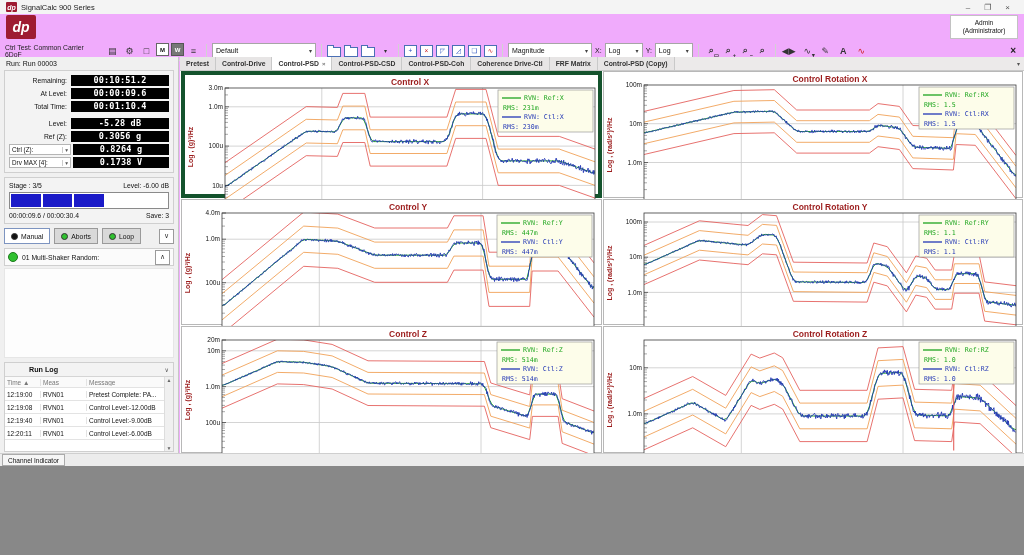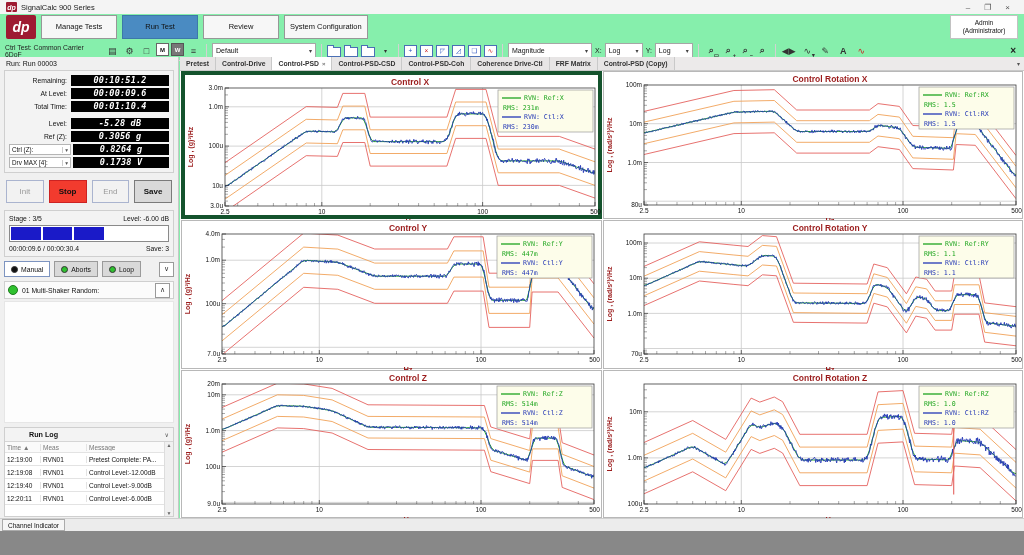--- a/index.html
+++ b/index.html
@@ -1,16 +1,16 @@
 <!DOCTYPE html>
 <html><head>
 <meta charset="utf-8">
 <style>
   html,body{margin:0;padding:0;background:#888;}
-  .app{position:relative;width:1024px;height:531px;background:#86efac;overflow:hidden;
+  .app{position:relative;width:1024px;height:466px;background:#f0abfc;overflow:hidden;
        font-family:"Liberation Sans",sans-serif;color:#111;-webkit-font-smoothing:antialiased;}
   
   .titlebar{height:14px;display:flex;align-items:center;gap:4px;padding:0 6px;background:#f4f4f4;}
   .dp-mini{width:11px;height:10px;background:#9e1b32;color:#fff;font-weight:bold;font-style:italic;
            font-size:7px;display:flex;align-items:center;justify-content:center;border-radius:1px;}
   .tb-title{font-size:7.5px;color:#222;}
   .winbtns{margin-left:auto;display:flex;gap:14px;color:#555;font-size:8px;padding-right:8px;}
   .winbtns span{cursor:default;}
   
   .ribbon{height:24px;display:flex;align-items:stretch;gap:5px;padding:1px 6px 2px 6px;}
@@ -46,21 +46,21 @@
              border-right:1px solid #c6c6c6;display:flex;flex-direction:column;padding:2px 4px 2px 4px;box-sizing:border-box;}
   .runlabel{font-size:7px;margin:1px 0 3px 2px;}
   .group{border:1px solid #cfcfcf;background:#f3f3f3;padding:4px 4px;margin-bottom:4px;}
   .trow{display:flex;align-items:center;height:11px;margin-bottom:2px;}
   .trow:last-child{margin-bottom:0;}
   .tlabel{width:62px;text-align:right;padding-right:4px;font-size:6.8px;flex-shrink:0;box-sizing:border-box;}
   .tcombo{width:62px;height:11px;border:1px solid #b5b5b5;background:#fff;display:flex;align-items:center;
           justify-content:space-between;font-size:6.3px;padding:0 2px;box-sizing:border-box;margin-right:2px;flex-shrink:0;}
   .tcombo .caret{font-size:5.5px;color:#555;border-left:1px solid #ccc;padding-left:2px;}
   .lcd{flex:1;height:11px;background:#000;color:#fff;font-family:"DejaVu Sans Mono",monospace;
-       font-weight:bold;font-size:8.5px;line-height:11px;text-align:center;letter-spacing:0.2px;font-style:italic;}
+       font-weight:bold;font-size:8.5px;line-height:11px;text-align:center;letter-spacing:0.2px;}
   .gap6{height:6px;}
   .btnrow{display:flex;gap:5px;padding:3px 2px;margin-bottom:4px;}
   .cbtn{height:21px;width:36px;font-size:8px;display:flex;align-items:center;justify-content:center;
         background:#f2f2f2;border:1px solid #aab4cf;font-weight:bold;}
   .cbtn.disabled{color:#9a9a9a;font-weight:normal;}
   .cbtn.stop{background:#f23b2e;border-color:#c22;color:#111;}
   .cbtn.save{margin-left:auto;background:#d9d9d9;border:1px solid #7a7a7a;color:#111;}
   .stageline{display:flex;justify-content:space-between;font-size:6.8px;margin-bottom:3px;}
   .pbar{height:13px;border:1px solid #8a8a8a;background:#fff;display:flex;padding:1px;gap:2px;margin-bottom:3px;}
   .pcell{flex:1;background:#fff;}
@@ -118,26 +118,20 @@
     <span class="tb-title">SignalCalc 900 Series</span>
     <span class="winbtns">
       <span>–</span>
       <span>❐</span>
       <span>×</span>
     </span>
   </div>
 
   <div class="ribbon">
     <div class="dp-logo">dp</div>
-    <div id="navHost" style="display:flex;gap:5px;">
-        <div class="nav-btn">Manage Tests</div>
-        <div class="nav-btn active">Run Test</div>
-        <div class="nav-btn">Review</div>
-        <div class="nav-btn">System Configuration</div>
-      </div>
     <div class="admin-btn">
       <span>Admin</span>
       <span>(Administrator)</span>
     </div>
   </div>
 
   <div class="toolbar">
     <span class="ctrl-test">Ctrl Test: Common Carrier 6DoF</span>
     <span id="docIcons" style="display:flex;gap:2px;">
         <span class="tbtn">▤</span>
@@ -239,26 +233,20 @@
           <div class="trow">
             <span class="tcombo">
               <span>Drv MAX [4]:</span>
               <span class="caret">▾</span>
             </span>
             <span class="lcd">0.1738 V</span>
           </div>
         </div>
     </div>
 
-    <div class="btnrow" id="runBtns">
-        <div class="cbtn disabled">Init</div>
-        <div class="cbtn stop">Stop</div>
-        <div class="cbtn disabled">End</div>
-        <div class="cbtn save">Save</div>
-      </div>
 
     <div class="group">
       <div class="stageline">
         <span>Stage : 3/5</span>
         <span>Level: -6.00 dB</span>
       </div>
       <div class="pbar" id="pbar">
           <div class="pcell fill"></div>
           <div class="pcell fill"></div>
           <div class="pcell fill"></div>

